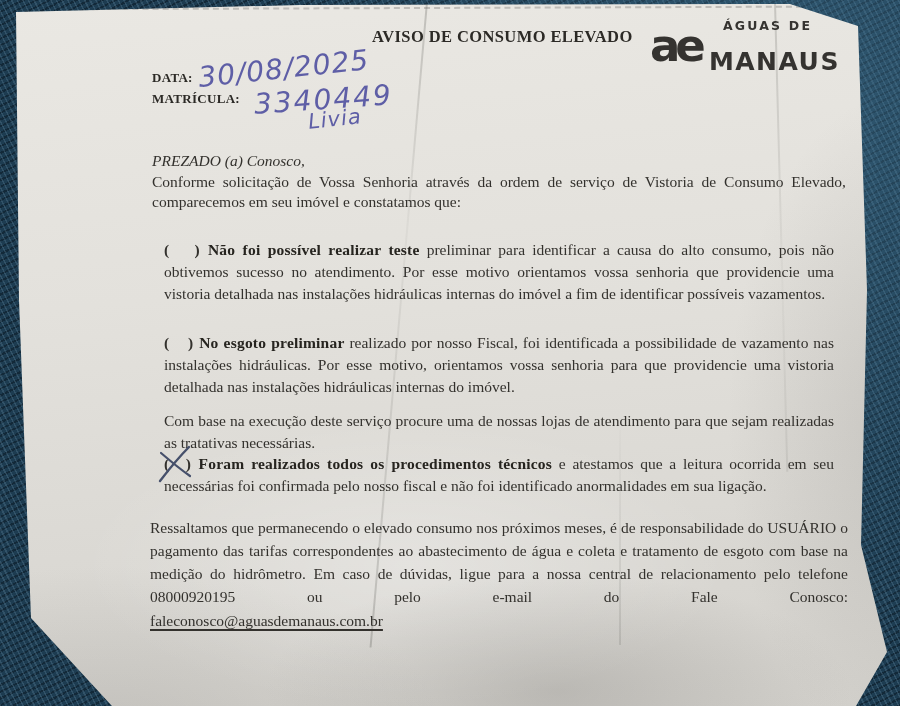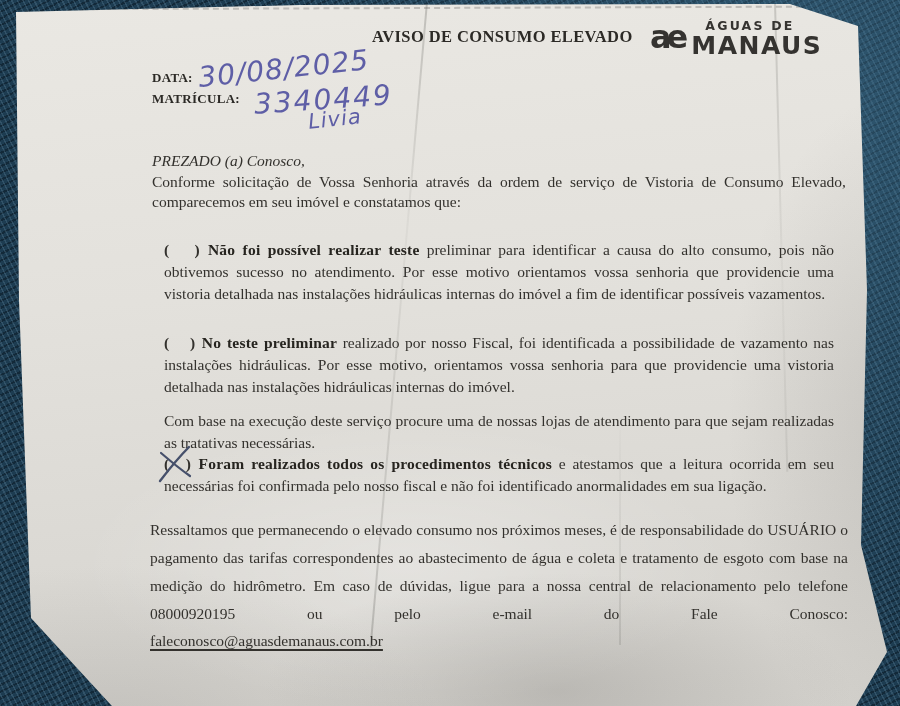--- a/index.html
+++ b/index.html
@@ -39,26 +39,26 @@
     background:linear-gradient(180deg,rgba(95,95,90,0.25),rgba(95,95,90,0.04) 60%,rgba(95,95,90,0.12));}
   .crease-3{left:619px;top:430px;height:215px;
     background:linear-gradient(180deg,rgba(95,95,90,0.02),rgba(95,95,90,0.18));}
   
   .title{
     position:absolute;left:372px;top:27px;white-space:nowrap;
     font-weight:bold;font-size:16.5px;letter-spacing:0.4px;color:#2c2a26;
   }
   .logo{position:absolute;left:650px;top:16px;display:flex;align-items:center;color:#353330;}
   .logo-mark{
-    font-family:"DejaVu Sans",sans-serif;font-weight:bold;font-size:32px;
+    font-family:"DejaVu Sans",sans-serif;font-weight:bold;font-size:45px;
     letter-spacing:-5px;line-height:0.85;padding-right:8px;
   }
   .logo-text{display:flex;flex-direction:column;align-items:flex-start;padding-top:2px;}
   .logo-top{font-family:"DejaVu Sans",sans-serif;font-weight:600;font-size:12.5px;letter-spacing:2.2px;padding-left:14px;}
-  .logo-bottom{font-family:"DejaVu Sans",sans-serif;font-weight:600;font-size:25px;letter-spacing:1.5px;line-height:1.05;}
+  .logo-bottom{font-family:"DejaVu Sans",sans-serif;font-weight:600;font-size:25px;letter-spacing:1.5px;line-height:1.05;margin-top:16px;}
   
   .fields{position:absolute;left:152px;top:70px;font-weight:bold;font-size:13px;color:#2c2a26;}
   .field-row{height:20.5px;letter-spacing:0.3px;}
   
   .hand{
     position:absolute;font-family:"DejaVu Sans",sans-serif;font-style:italic;
     color:#5e5ea6;white-space:nowrap;
   }
   .hand-date{left:198px;top:52px;font-size:28px;letter-spacing:1px;transform:rotate(-6deg);}
   .hand-matricula{left:254px;top:83px;font-size:28px;letter-spacing:2px;transform:rotate(-4deg);}
@@ -70,21 +70,21 @@
   .opt{position:absolute;left:152px;width:694px;font-size:15.5px;color:#33312d;}
   .opt p{margin:12px;text-align:justify;line-height:22px;}
   .opt b{color:#26241f;letter-spacing:0.2px;}
   .opt-1{top:227px;}
   .opt-2{top:320px;}
   .opt-3{top:441px;}
   .cbx{font-weight:bold;position:relative;letter-spacing:1px;}
   .xmark{position:absolute;left:-8px;top:-11px;width:38px;height:40px;pointer-events:none;}
   
   .footer{position:absolute;left:150px;top:516px;width:698px;font-size:15.5px;color:#33312d;}
-  .footer-text{margin:0;text-align:justify;text-align-last:justify;line-height:28px;}
+  .footer-text{margin:0;text-align:justify;text-align-last:justify;line-height:23px;}
   .footer-email{
     margin:2px 0 0 0;line-height:22px;
     text-decoration:underline;text-underline-offset:3px;text-decoration-thickness:1.5px;
   }
 </style>
 </head>
 <body>
 
 <div class="photo">
   <div class="paper">
@@ -121,21 +121,21 @@
     <div class="opt opt-1">
       <p>
         <span class="cbx">(&nbsp;&nbsp;&nbsp;)</span>
         <b>Não foi possível realizar teste</b><span> preliminar para identificar a causa do alto consumo, pois não obtivemos sucesso no atendimento. Por esse motivo orientamos vossa senhoria que providencie uma vistoria detalhada nas instalações hidráulicas internas do imóvel a fim de identificar possíveis vazamentos.</span>
       </p>
     </div>
 
     <div class="opt opt-2">
       <p>
         <span class="cbx">(&nbsp;&nbsp;&nbsp;)</span>
-        <b>No teste preliminar</b><span> realizado por nosso Fiscal, foi identificada a possibilidade de vazamento nas instalações hidráulicas. Por esse motivo, orientamos vossa senhoria para que providencie uma vistoria detalhada nas instalações hidráulicas internas do imóvel.</span>
+        <b>No esgoto preliminar</b><span> realizado por nosso Fiscal, foi identificada a possibilidade de vazamento nas instalações hidráulicas. Por esse motivo, orientamos vossa senhoria para que providencie uma vistoria detalhada nas instalações hidráulicas internas do imóvel.</span>
       </p>
       <p>Com base na execução deste serviço procure uma de nossas lojas de atendimento para que sejam realizadas as tratativas necessárias.</p>
     </div>
 
     <div class="opt opt-3">
       <p>
         <span class="cbx"><svg class="xmark" viewBox="0 0 38 40" xmlns="http://www.w3.org/2000/svg">
               <path d="M33 3 C26 10, 14 24, 4 37" stroke="#46506b" stroke-width="2.4" fill="none" stroke-linecap="round"></path>
               <path d="M5 9 C12 15, 24 25, 34 32" stroke="#46506b" stroke-width="2.2" fill="none" stroke-linecap="round"></path>
             </svg>(&nbsp;&nbsp;)</span>

